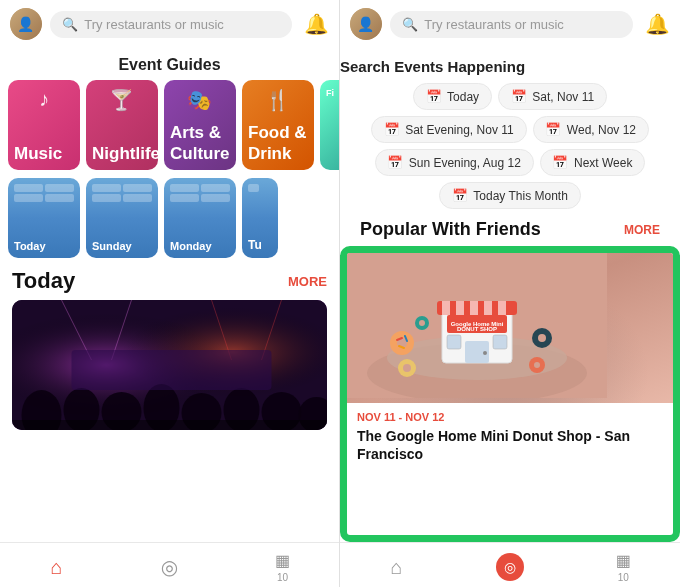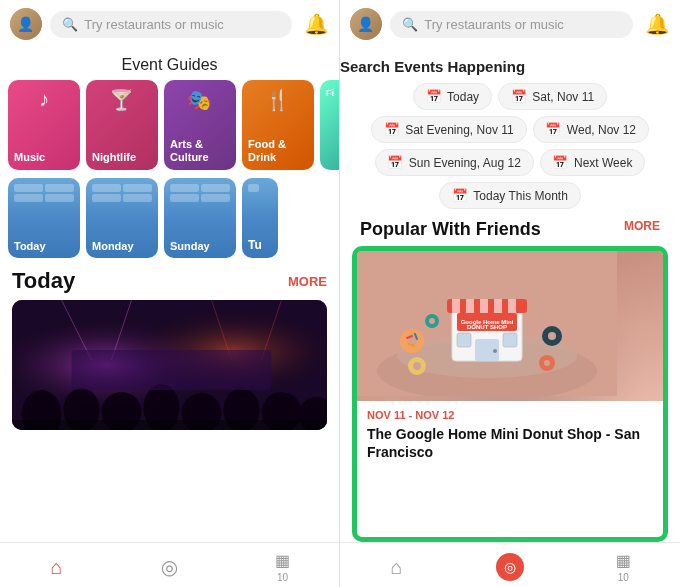--- a/index.html
+++ b/index.html
@@ -78,21 +78,21 @@
     .bell-icon {
       font-size: 20px;
       color: #e74c3c;
       margin-left: 4px;
     }
 
     
     .section-title {
       text-align: center;
       font-size: 16px;
-      font-weight: 400;
+      font-weight: 700;
       color: #222;
       padding: 8px 0 6px;
     }
 
     .guide-cards {
       display: flex;
       padding: 0 8px;
       gap: 6px;
       overflow-x: hidden;
     }
@@ -123,21 +123,21 @@
     .guide-card-more {
       background: linear-gradient(135deg, #6fc, #3a9);
       width: 36px;
     }
     .guide-card-icon {
       font-size: 20px;
       color: rgba(255,255,255,0.9);
       text-align: center;
     }
     .guide-card-label {
-      font-size: 11px;
+      font-size: 17px;
       font-weight: 600;
       color: #fff;
       line-height: 1.2;
     }
 
     
     .date-cards {
       display: flex;
       padding: 8px 8px 0;
       gap: 6px;
@@ -281,38 +281,38 @@
     }
     .chip-icon {
       font-size: 13px;
       color: #4a90d9;
     }
 
     .popular-section {
       padding: 10px 20px 6px;
       display: flex;
       justify-content: space-between;
-      align-items: flex-start;
+      align-items: center;
     }
     .popular-title {
       font-size: 18px;
       font-weight: 700;
       color: #111;
     }
     .popular-more {
       font-size: 12px;
       font-weight: 600;
       color: #e74c3c;
     }
 
     .popular-card {
-      margin: 0 12px;
+      margin: 0 0;
       border-radius: 10px;
       overflow: hidden;
-      border: 5px solid #22c55e;
+      border: 7px solid #22c55e;
       flex: 1;
     }
     .popular-card-image {
       height: 150px;
       background: linear-gradient(135deg, #d4a090 0%, #c89080 30%, #e8b4a0 60%, #f0c8b0 100%);
       position: relative;
       display: flex;
       align-items: center;
       justify-content: center;
       overflow: hidden;
@@ -401,30 +401,30 @@
       </div>
       <div class="date-card-label">Today</div>
     </div>
     <div class="date-card">
       <div class="date-card-grid">
         <div class="date-card-cell"></div>
         <div class="date-card-cell"></div>
         <div class="date-card-cell"></div>
         <div class="date-card-cell"></div>
       </div>
-      <div class="date-card-label">Monday</div>
+      <div class="date-card-label">Sunday</div>
     </div>
     <div class="date-card">
       <div class="date-card-grid">
         <div class="date-card-cell"></div>
         <div class="date-card-cell"></div>
         <div class="date-card-cell"></div>
         <div class="date-card-cell"></div>
       </div>
-      <div class="date-card-label">Sunday</div>
+      <div class="date-card-label">Monday</div>
     </div>
     <div class="date-card date-card-more">
       <div class="date-card-grid">
         <div class="date-card-cell"></div>
 
       </div>
       <div class="date-card-label" style="font-size:12px;margin-top:44px;">Tu</div>
     </div>
   </div>
 

